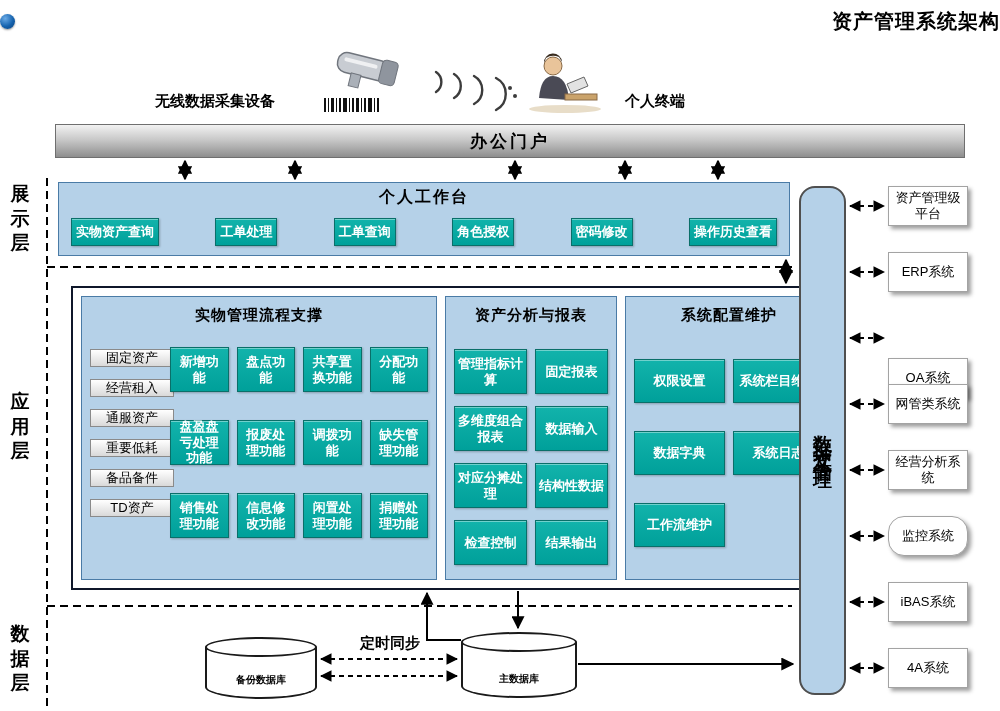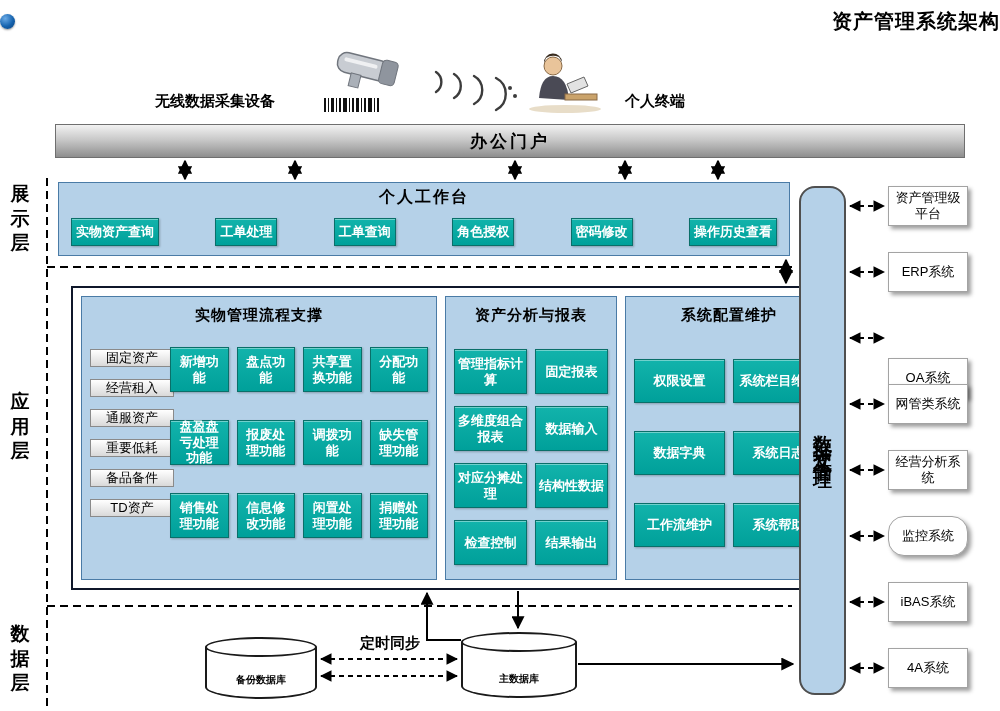--- a/index.html
+++ b/index.html
@@ -200,21 +200,20 @@
 
     <div class="panel" style="left:552px; width:208px;">
       <div class="panel-title">系统配置维护</div>
       <div class="panel-body">
         <div class="fn-grid grid2b">
           <div class="teal fn">权限设置</div>
           <div class="teal fn">系统栏目维护</div>
           <div class="teal fn">数据字典</div>
           <div class="teal fn">系统日志</div>
           <div class="teal fn">工作流维护</div>
-          <div class="teal fn">系统帮助</div>
         </div>
       </div>
     </div>
 
   </div>
 
   <div class="abs databar">
     <span class="vtext">数据交互管理</span>
   </div>
 

